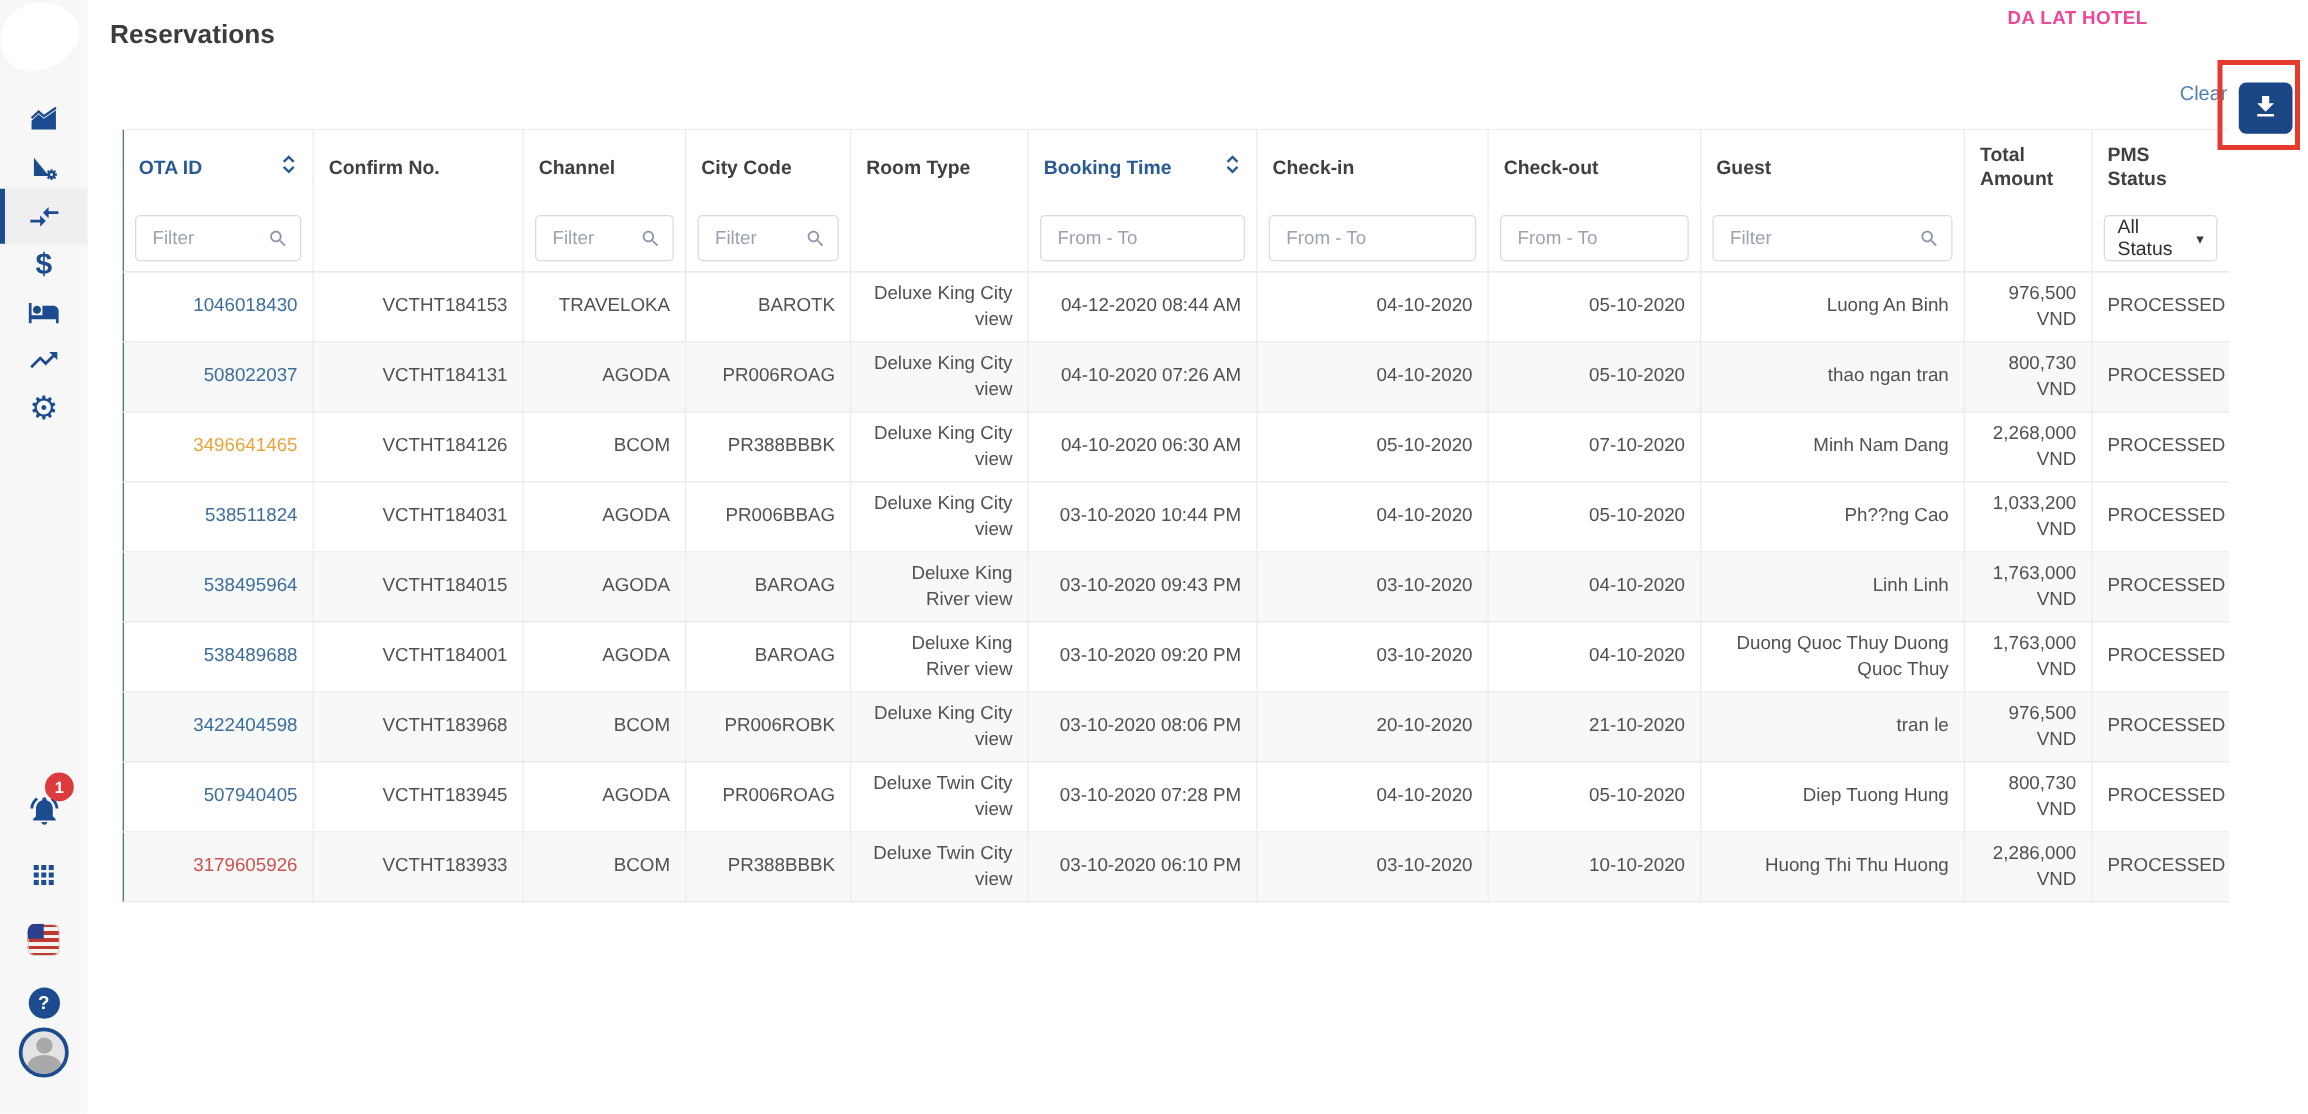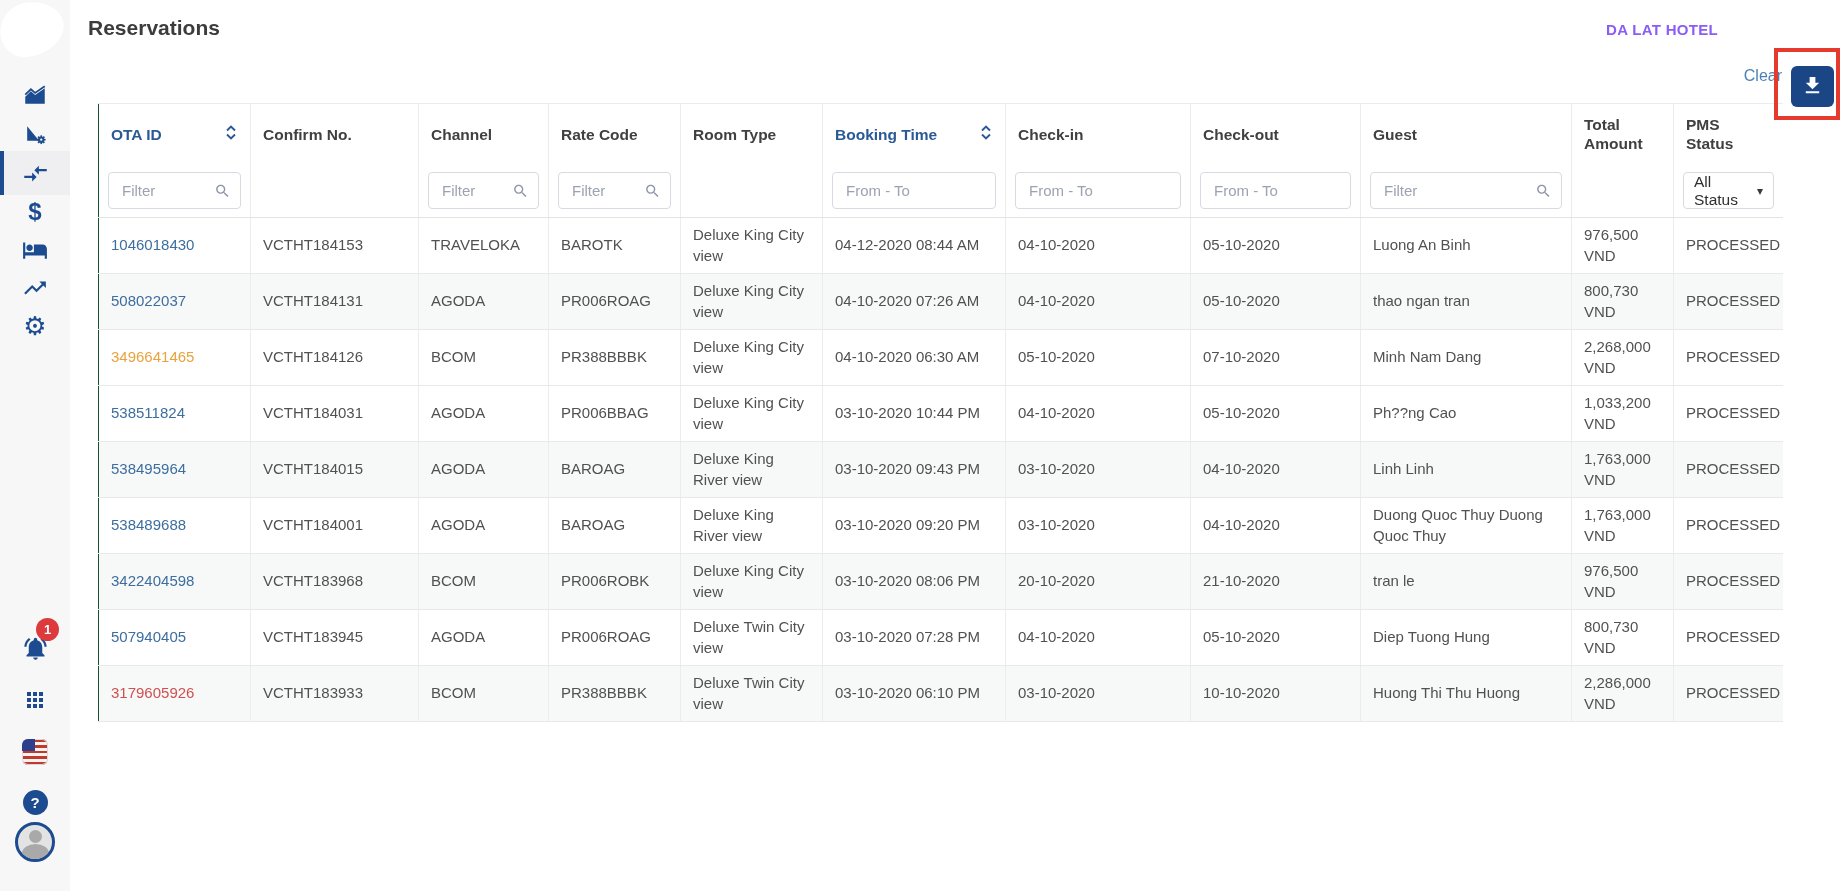--- a/index.html
+++ b/index.html
@@ -21,21 +21,21 @@
              background:repeating-linear-gradient(180deg,#c0392f 0 2.9px,#f5f2ef 2.9px 5.8px); box-shadow:0 0 0 1px #d8d8d8 inset; }
   .us-flag::before { content:""; position:absolute; left:0; top:0; width:13px; height:12px; background:#2b3f8c; }
   .help-circle { width:25px; height:25px; border-radius:50%; background:#1c4c8f; color:#fff; font-size:15px; font-weight:700;
                  display:flex; align-items:center; justify-content:center; }
   .avatar { width:40px; height:40px; border-radius:50%; border:3px solid #1c4c8f; background:#e3e3e3; position:relative; overflow:hidden; }
   .avatar::before { content:""; position:absolute; left:11px; top:5px; width:13px; height:13px; border-radius:50%; background:#a9a9a9; }
   .avatar::after { content:""; position:absolute; left:4px; top:19px; width:27px; height:18px; border-radius:50% 50% 0 0; background:#a9a9a9; }
 
   
   .page-title { position:absolute; left:88px; top:16px; font-size:21px; font-weight:700; color:#3c3c3c; }
-  .hotel-name { position:absolute; right:128px; top:21px; font-size:15px; font-weight:600; color:#8b5cf6; letter-spacing:.3px; }
+  .hotel-name { position:absolute; right:128px; top:6px; font-size:15px; font-weight:600; color:#ec4899; letter-spacing:.3px; }
   .legend { position:absolute; left:98px; top:70px; display:flex; align-items:center; gap:18px; font-size:14px; color:#4a4a4a;margin-top:40px; }
   .legend-item { display:flex; align-items:center; gap:9px;flex-direction:column; }
   .swatch { width:15px; height:15px; border-radius:2px; }
   .clear-link { position:absolute; right:64px; top:67px; font-size:16px; color:#4c80b4; cursor:pointer; text-decoration:none; }
   .download-btn { position:absolute; left:1791px; top:66px; width:43px; height:41px; border:none; border-radius:6px;
                   background:#1a4686; display:flex; align-items:center; justify-content:center; cursor:pointer; }
   .annotation-box { position:absolute; left:1774px; top:48px; width:66px; height:72px; border:4px solid #e63a2e; pointer-events:none; z-index:9; }
 
   
   .table-wrap { position:absolute; left:98px; top:103px; width:1685px; height:641px; overflow:hidden; }
@@ -49,21 +49,21 @@
   tr.filter-row td { height:53px; background:#fff; border-bottom:1px solid #e3e3e3; vertical-align:middle; padding:0 9px; }
   .fwrap { position:relative;border-radius:14px; }
   .filter-input { width:100%; height:37px; border:1px solid #d7dbe1; border-radius:4px; padding:0 32px 0 13px;
                   font-size:15px; color:#333; font-family:inherit; background:#fff; }
   .filter-input.noicon { padding-right:10px; }
   .filter-input::placeholder { color:#9ca3b0; }
   .search-ico { position:absolute; right:10px; top:50%; transform:translateY(-50%); pointer-events:none; display:flex; }
   .pms-select { height:37px; border:1px solid #d7dbe1; border-radius:4px; background:#fff; display:flex; align-items:center;
                 justify-content:flex-end; gap:10px; padding:0 10px; font-size:15.5px; color:#2f2f2f; cursor:pointer; }
   .pms-caret { font-size:12px; color:#3a3a3a; }
-  tr.data-row { height:56px; }
+  tr.data-row { height:56px;text-align:right; }
   tr.data-row td { padding:7px 12px; font-size:15px; color:#515151; line-height:1.35; vertical-align:middle; border-bottom:1px solid #e9e9e9; }
   tr.data-row.alt td { background:#f7f8f8; }
   td.ota { cursor:pointer; }
   td.ota.create { color:#3d6e9e; }
   td.ota.amend  { color:#e8a33d; }
   td.ota.cancel { color:#d05050; }
   td.status { color:#47a45c; }
 </style>
 </head>
 <body>
@@ -211,21 +211,21 @@
                 <span>Confirm No.</span>
               </div>
             </th>
             <th class="">
               <div class="th-inner">
                 <span>Channel</span>
               </div>
             </th>
             <th class="">
               <div class="th-inner">
-                <span>Rate Code</span>
+                <span>City Code</span>
               </div>
             </th>
             <th class="">
               <div class="th-inner">
                 <span>Room Type</span>
               </div>
             </th>
             <th class="sortable">
               <div class="th-inner">
                 <span>Booking Time</span>

